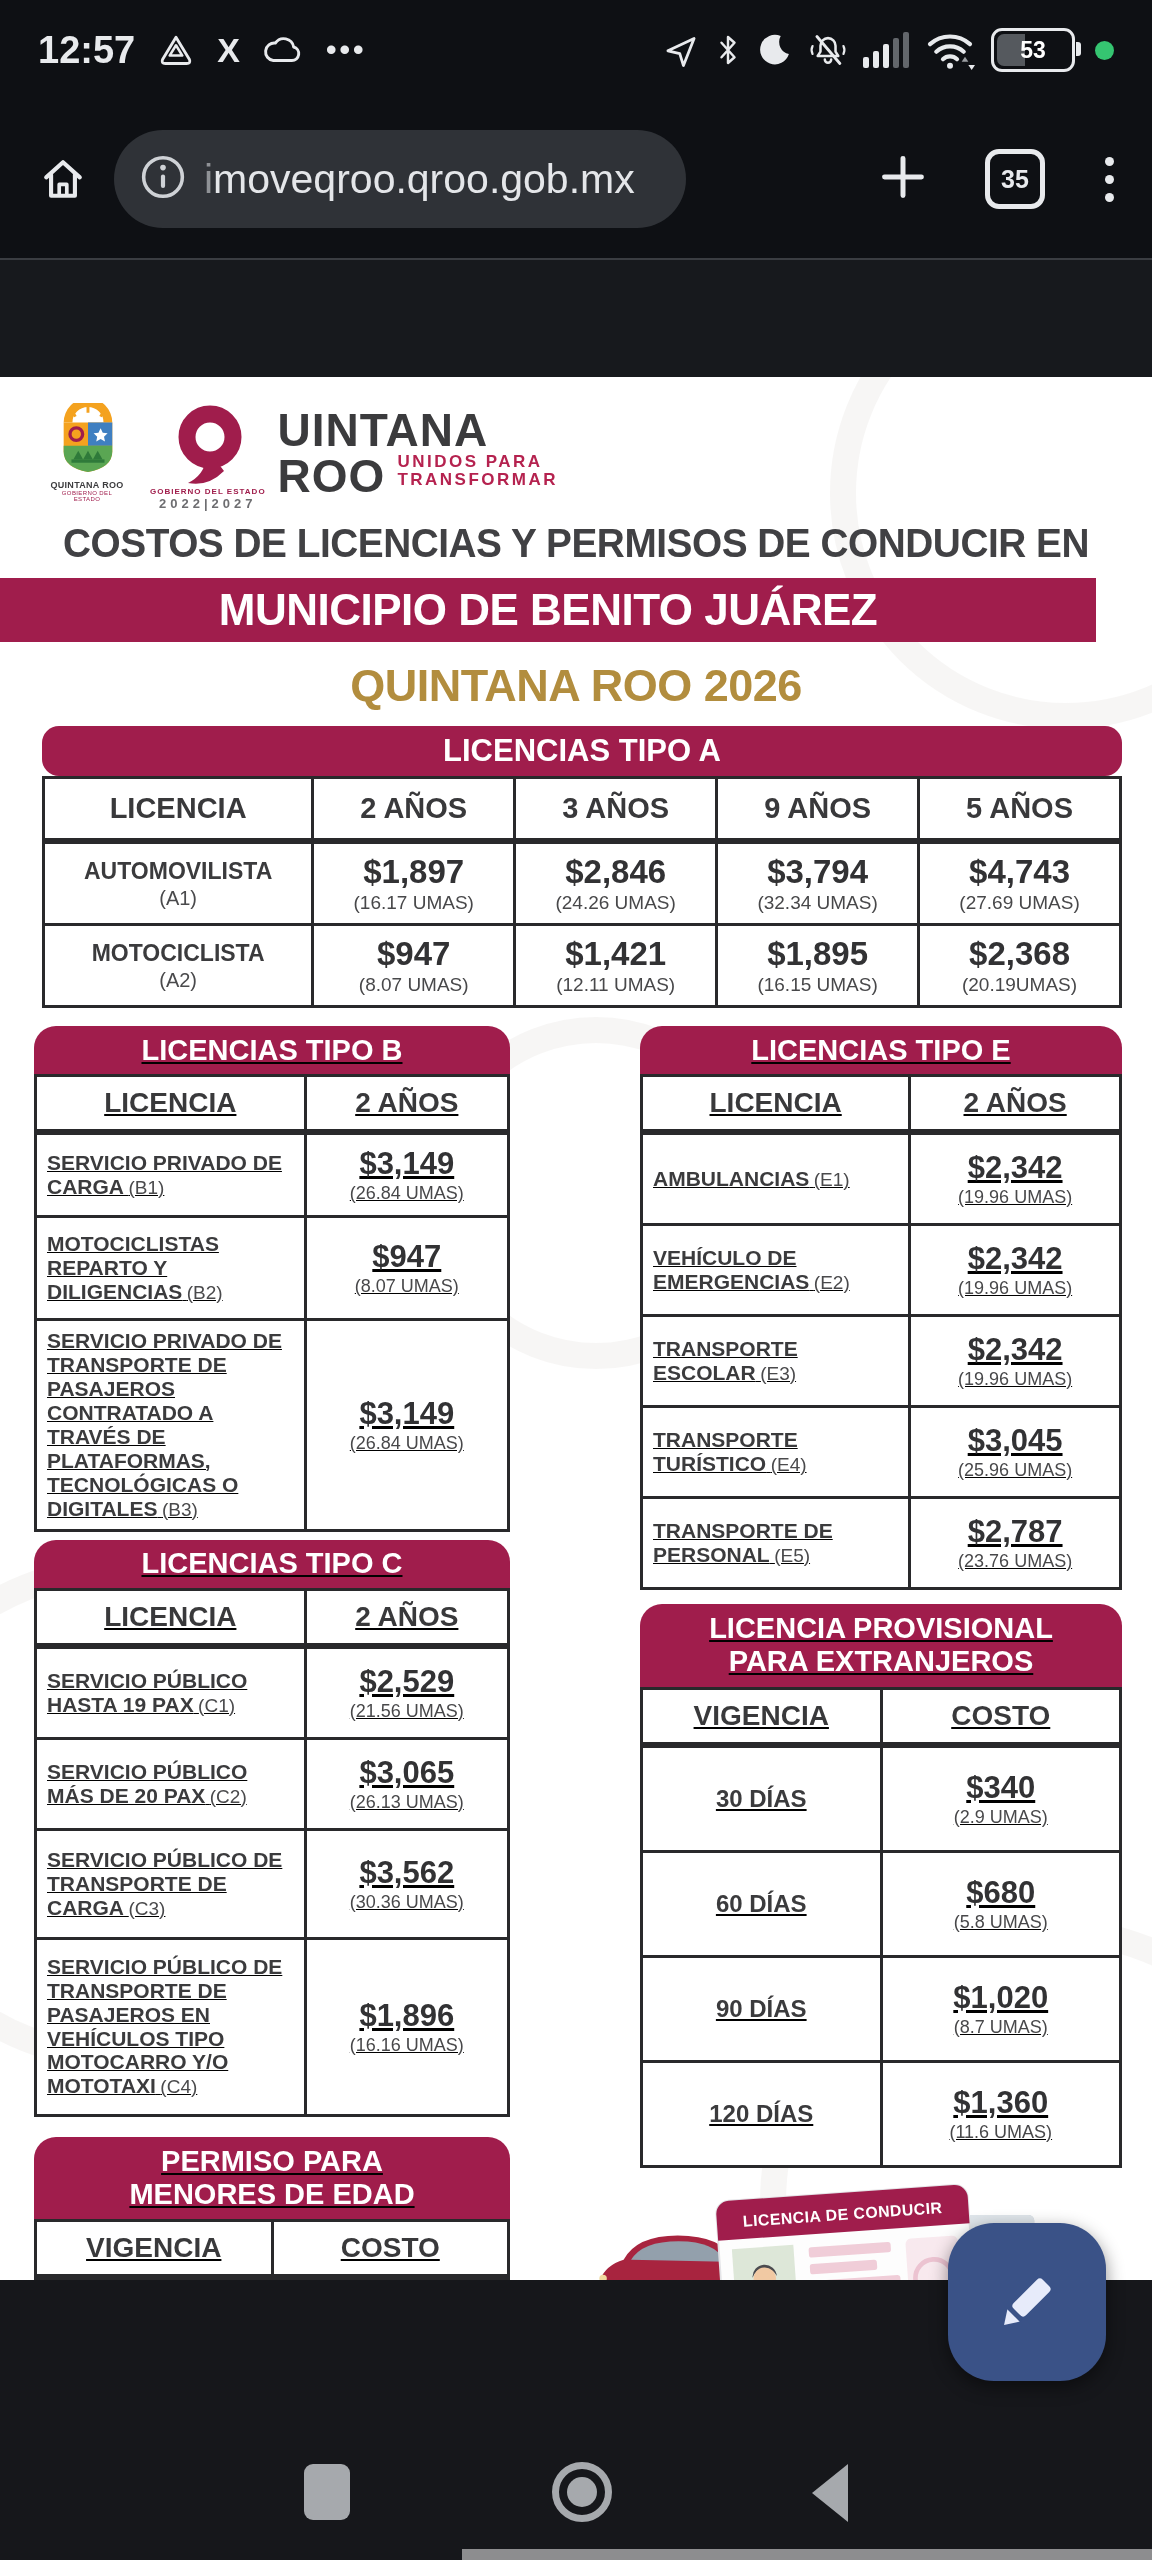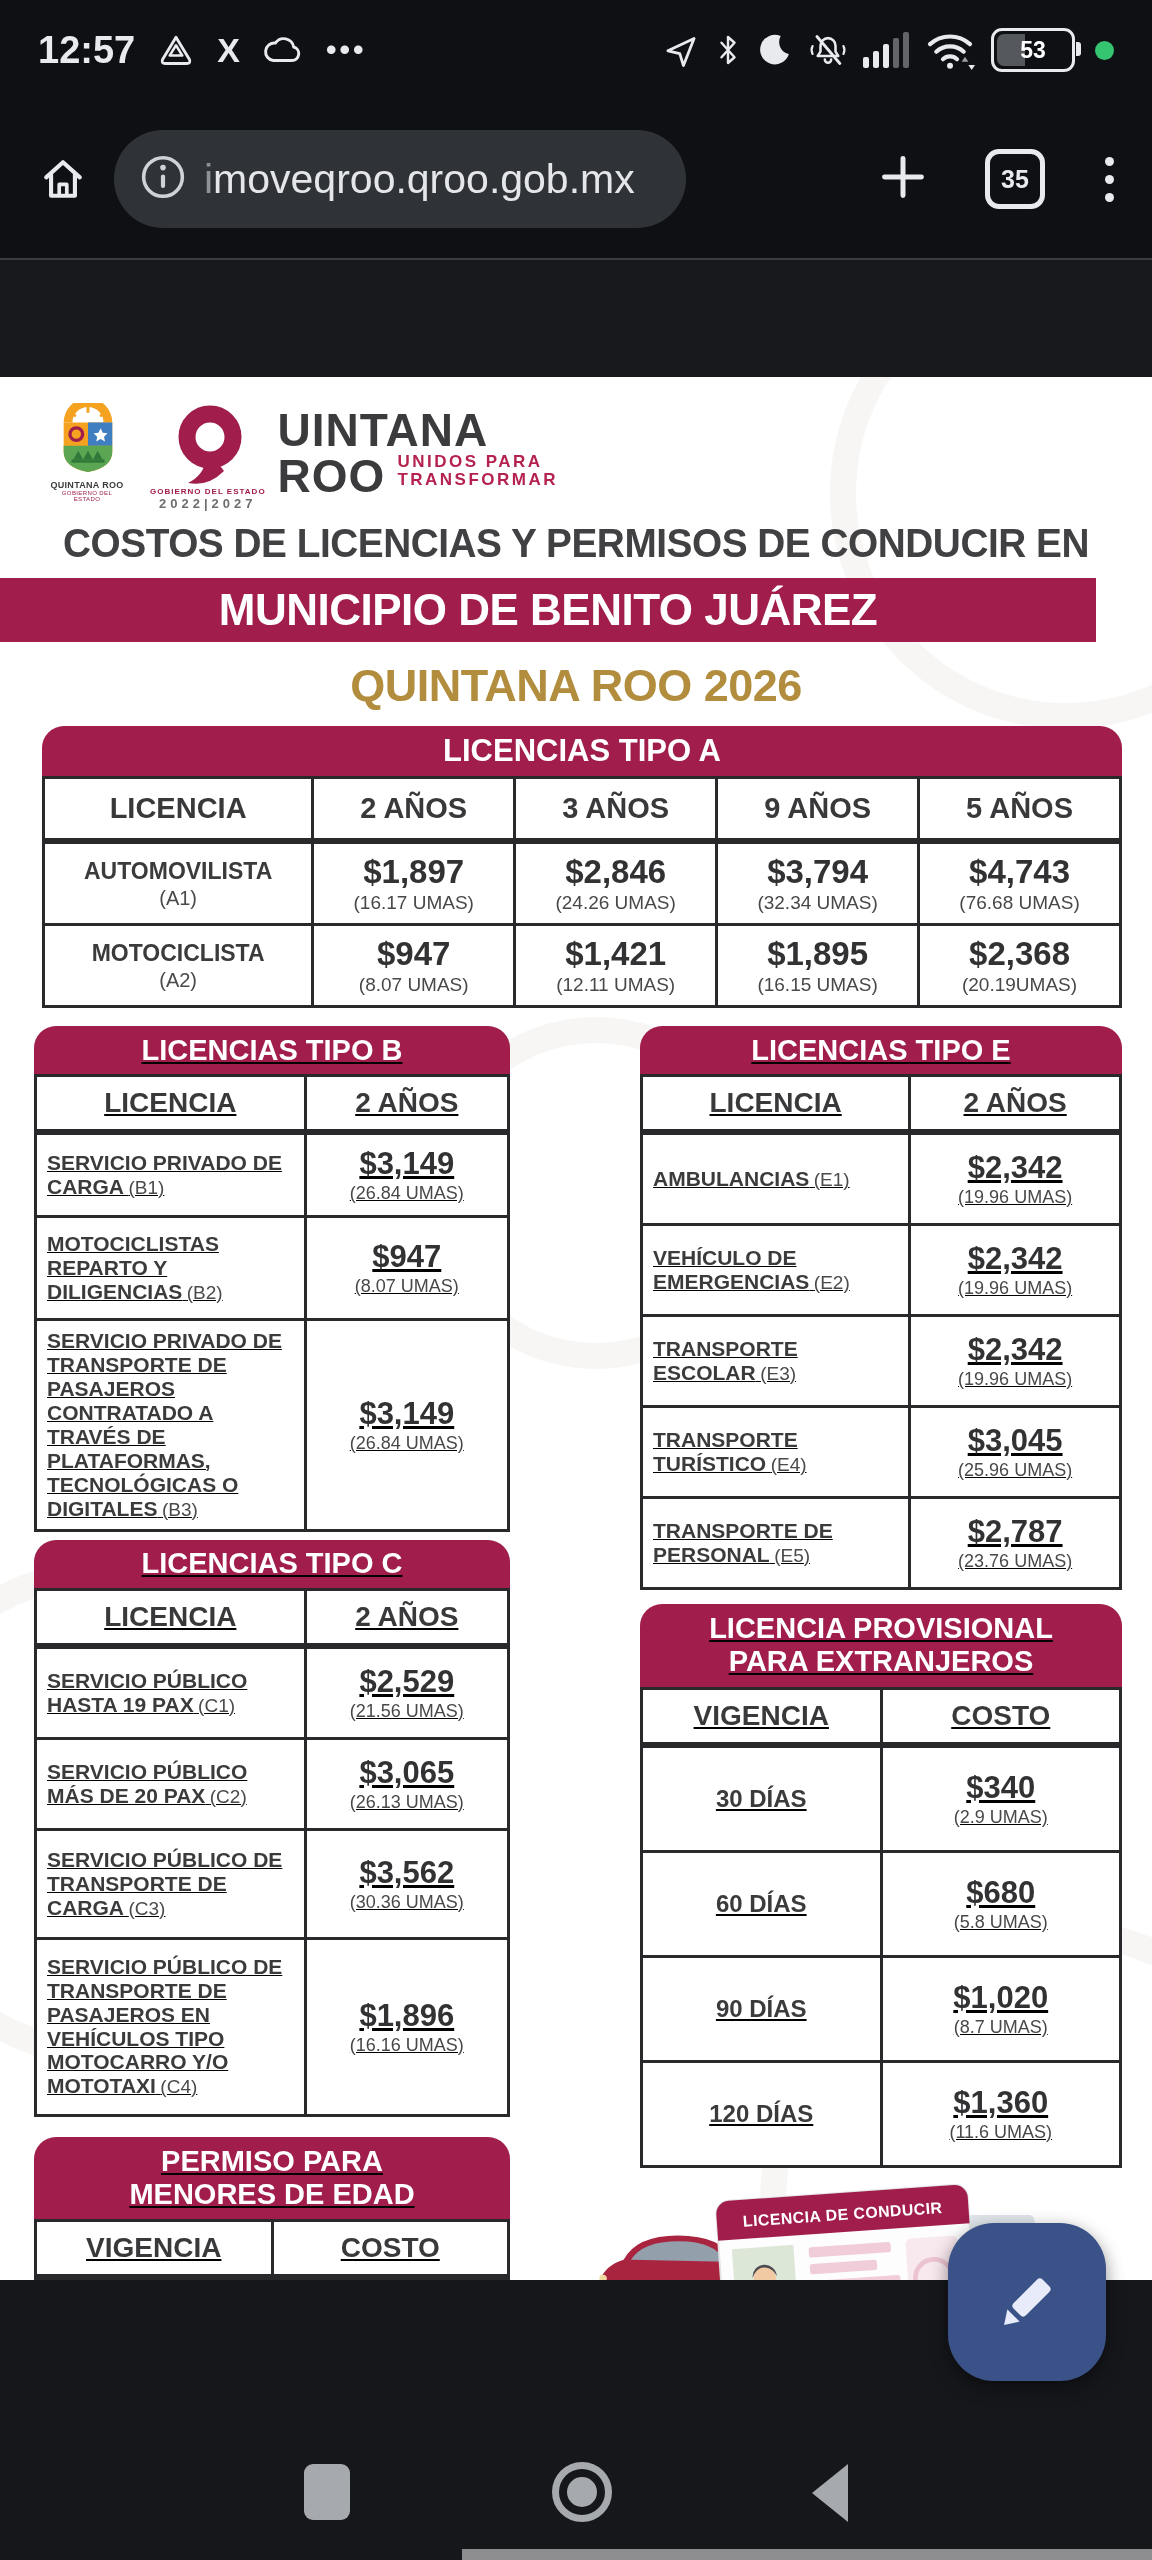--- a/index.html
+++ b/index.html
@@ -64,21 +64,21 @@
   .tbl th,.tbl td{border:3px solid #29292b;}
   .tbl th{font-weight:800;color:#39393b;}
   .tbl tr.head th{border-bottom:6px solid #29292b;}
   .amt{font-weight:800;color:#323234;}
   .umas{color:#48484a;font-weight:500;}
   .pcell{text-align:center;vertical-align:middle;}
   .lbl{font-weight:800;color:#3b3b3d;}
   .code{font-weight:500;color:#4a4a4c;}
 
   .tableA-wrap{margin:14px 30px 0 42px;}
-  .tableA-wrap .t-banner{height:50px;font-size:31px;}
+  .tableA-wrap .t-banner{height:50px;font-size:31px;border-radius:17px;}
   .tableA-wrap th{font-size:29px;padding:13px 4px;}
   .tableA-wrap .albl{text-align:center;padding:8px 4px;}
   .tableA-wrap .lbl{font-size:23px;display:block;}
   .tableA-wrap .code{font-size:20px;display:block;margin-top:2px;}
   .tableA-wrap .amt{font-size:33px;display:block;}
   .tableA-wrap .umas{font-size:19px;display:block;margin-top:1px;}
   .tableA-wrap .pcell{padding:9px 2px;}
 
   .cols{display:flex;justify-content:space-between;align-items:flex-start;margin:18px 30px 0 34px;text-decoration:underline;}
   .colL{width:476px;}
@@ -310,21 +310,21 @@
             <td class="pcell">
                   <span class="amt">$2,846</span>
                   <span class="umas">(24.26 UMAS)</span>
                 </td>
             <td class="pcell">
                   <span class="amt">$3,794</span>
                   <span class="umas">(32.34 UMAS)</span>
                 </td>
             <td class="pcell">
                   <span class="amt">$4,743</span>
-                  <span class="umas">(76.68 UMAS)</span>
+                  <span class="umas">(27.69 UMAS)</span>
                 </td>
           </tr>
           <tr>
             <td class="albl">
                   <span class="lbl">MOTOCICLISTA</span>
                   <span class="code">(A2)</span>
                 </td>
             <td class="pcell">
                   <span class="amt">$947</span>
                   <span class="umas">(8.07 UMAS)</span>

